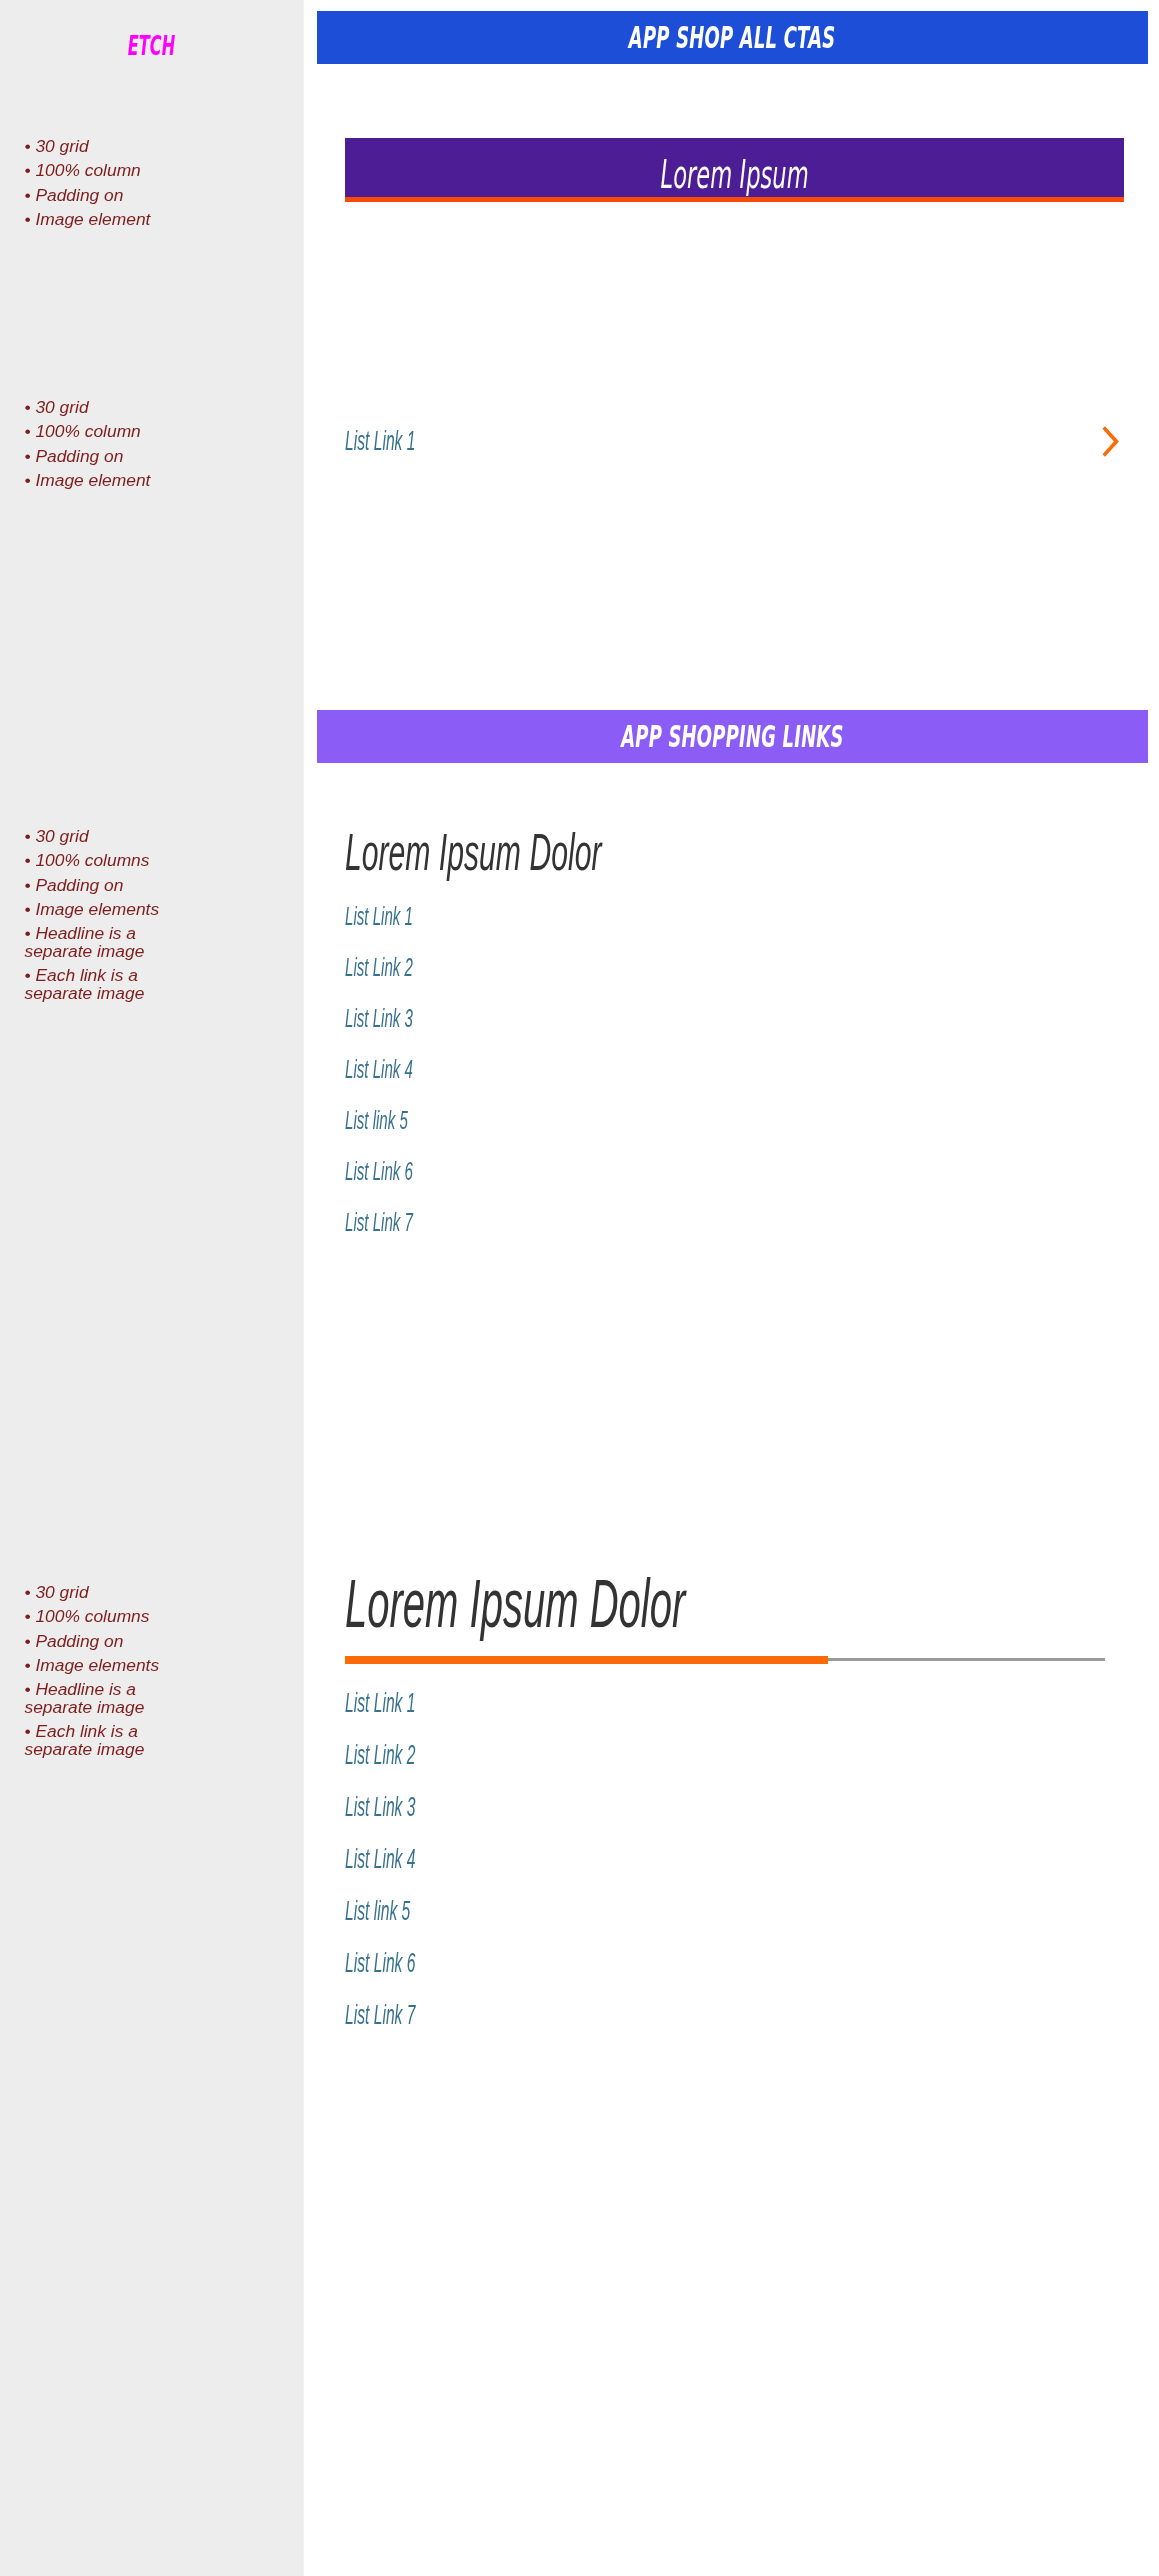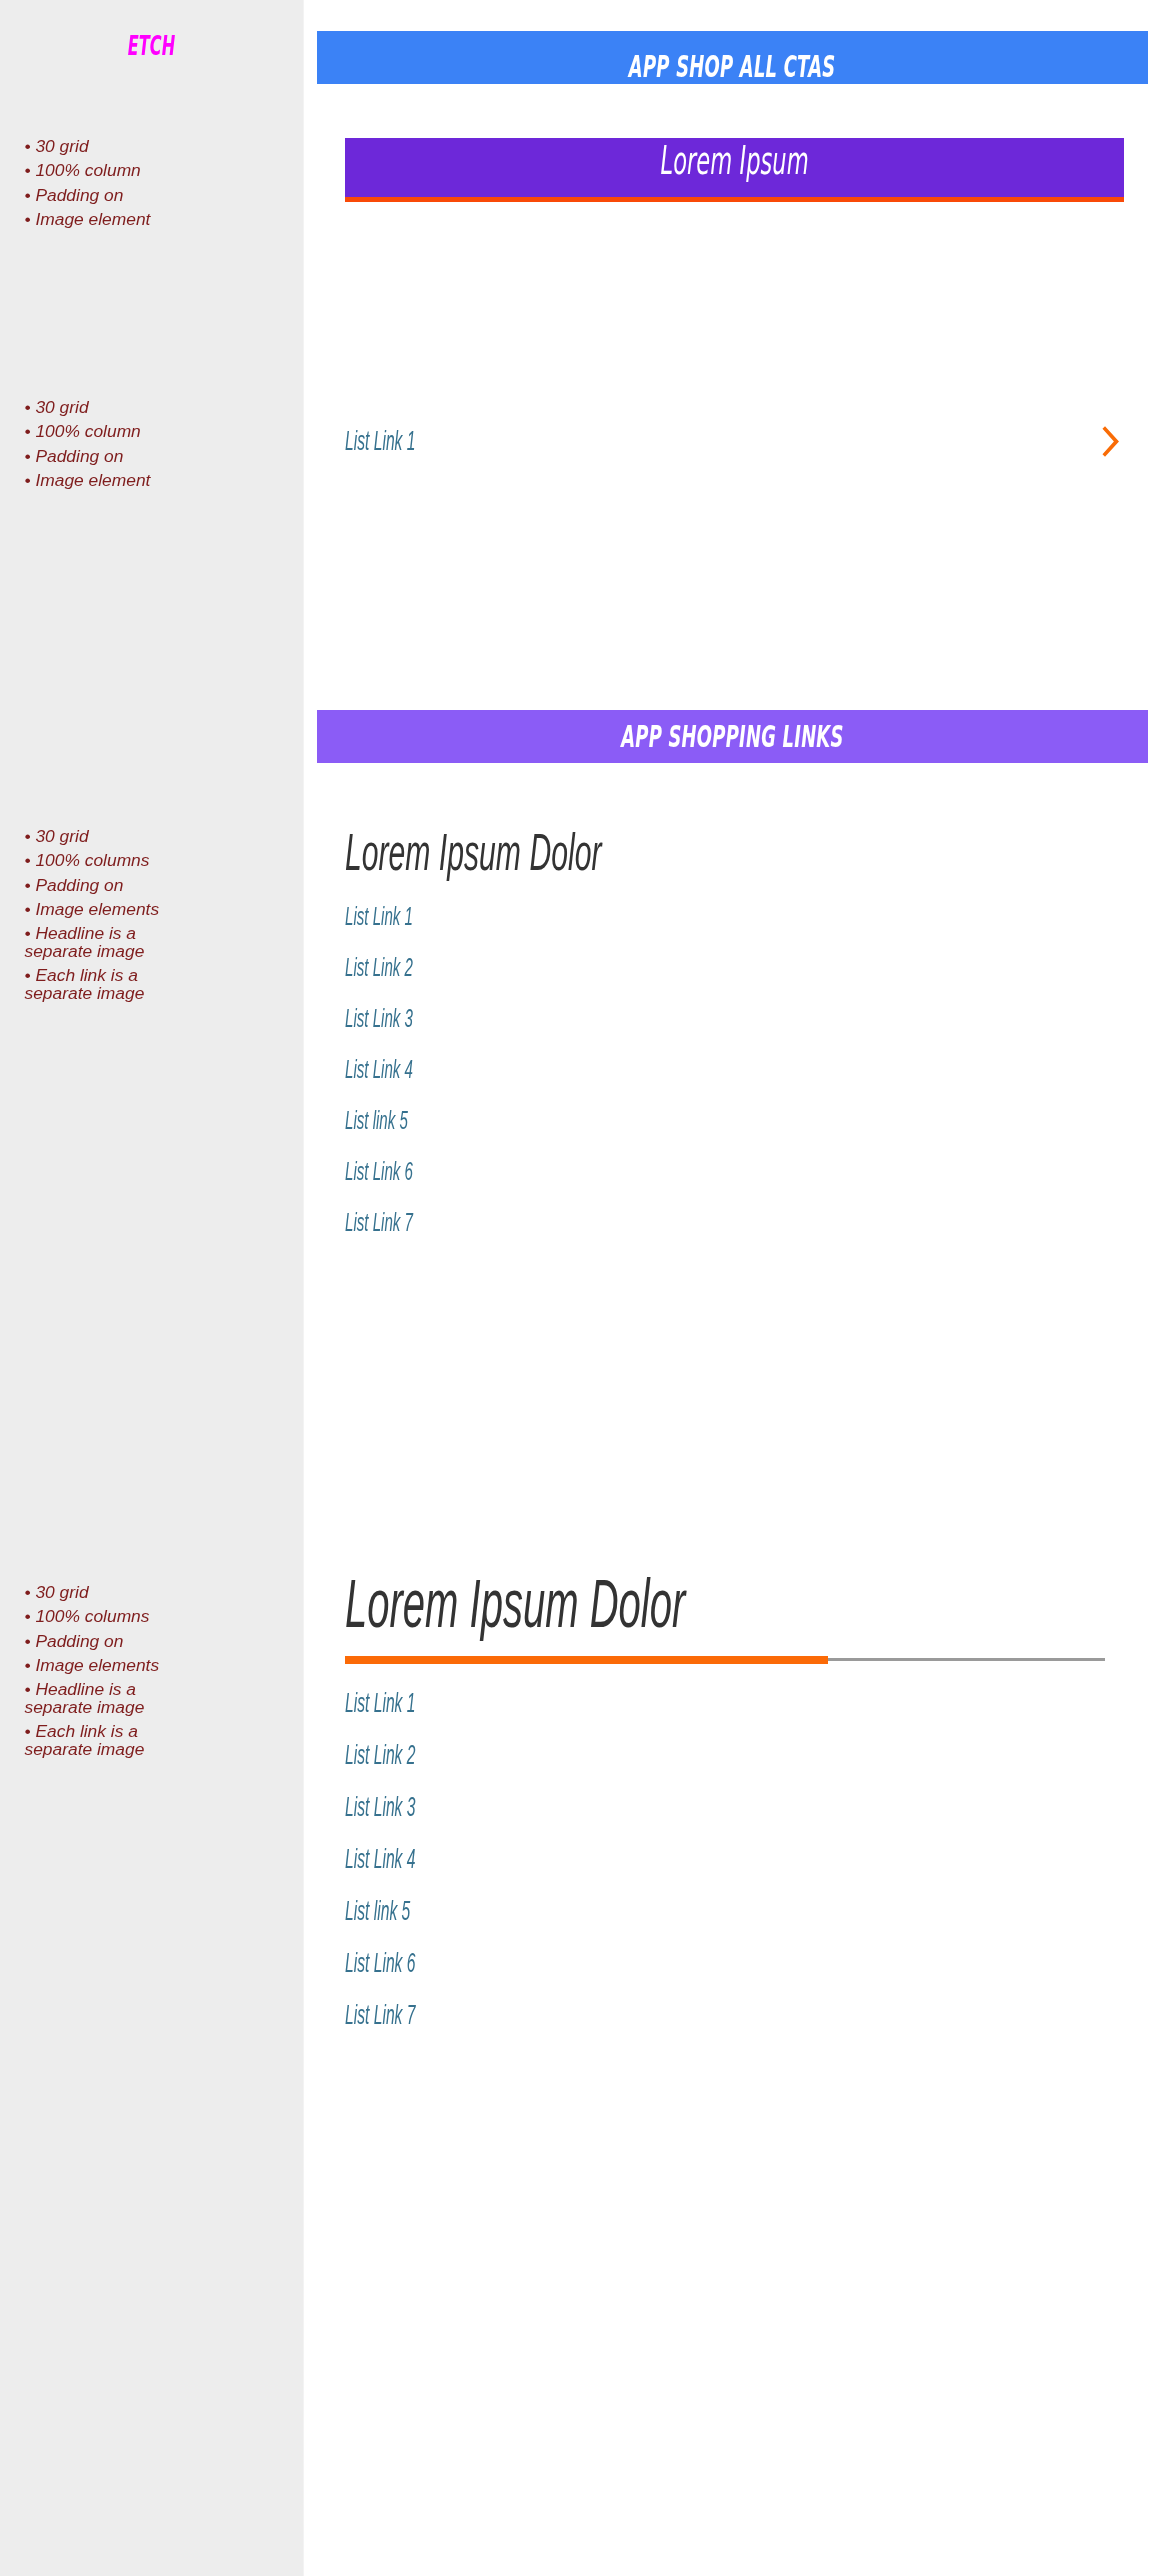--- a/index.html
+++ b/index.html
@@ -85,34 +85,34 @@
     color: #ffffff;
     font-family: "DejaVu Sans", sans-serif;
     font-weight: bold;
     font-size: 30px;
     letter-spacing: 0.3px;
     transform: scaleX(0.60);
     transform-origin: center center;
     white-space: nowrap;
     display: block;
   }
-  .bar-ctas      { top: 31px;   background: #3b82f6; align-items: flex-end; }
+  .bar-ctas      { top: 11px;   background: #1d4ed8; }
   .bar-shopping  { top: 710px; background: #8b5cf6; }
 
   
   .cta-button {
     position: absolute;
     top: 138px;
     left: 41px;
     width: 779px;
     height: 64px;
-    background: #6d28d9;
+    background: #4c1d95;
     border-bottom: 5.8px solid #f94a08;
     display: flex;
-    align-items: flex-start;
+    align-items: flex-end;
     justify-content: center;
     box-sizing: border-box;
   }
   .cta-button span {
     color: #ffffff;
     font-family: "DejaVu Sans", sans-serif;
     font-weight: normal;
     font-size: 39px;
     transform: scaleX(0.58);
     transform-origin: center center;

